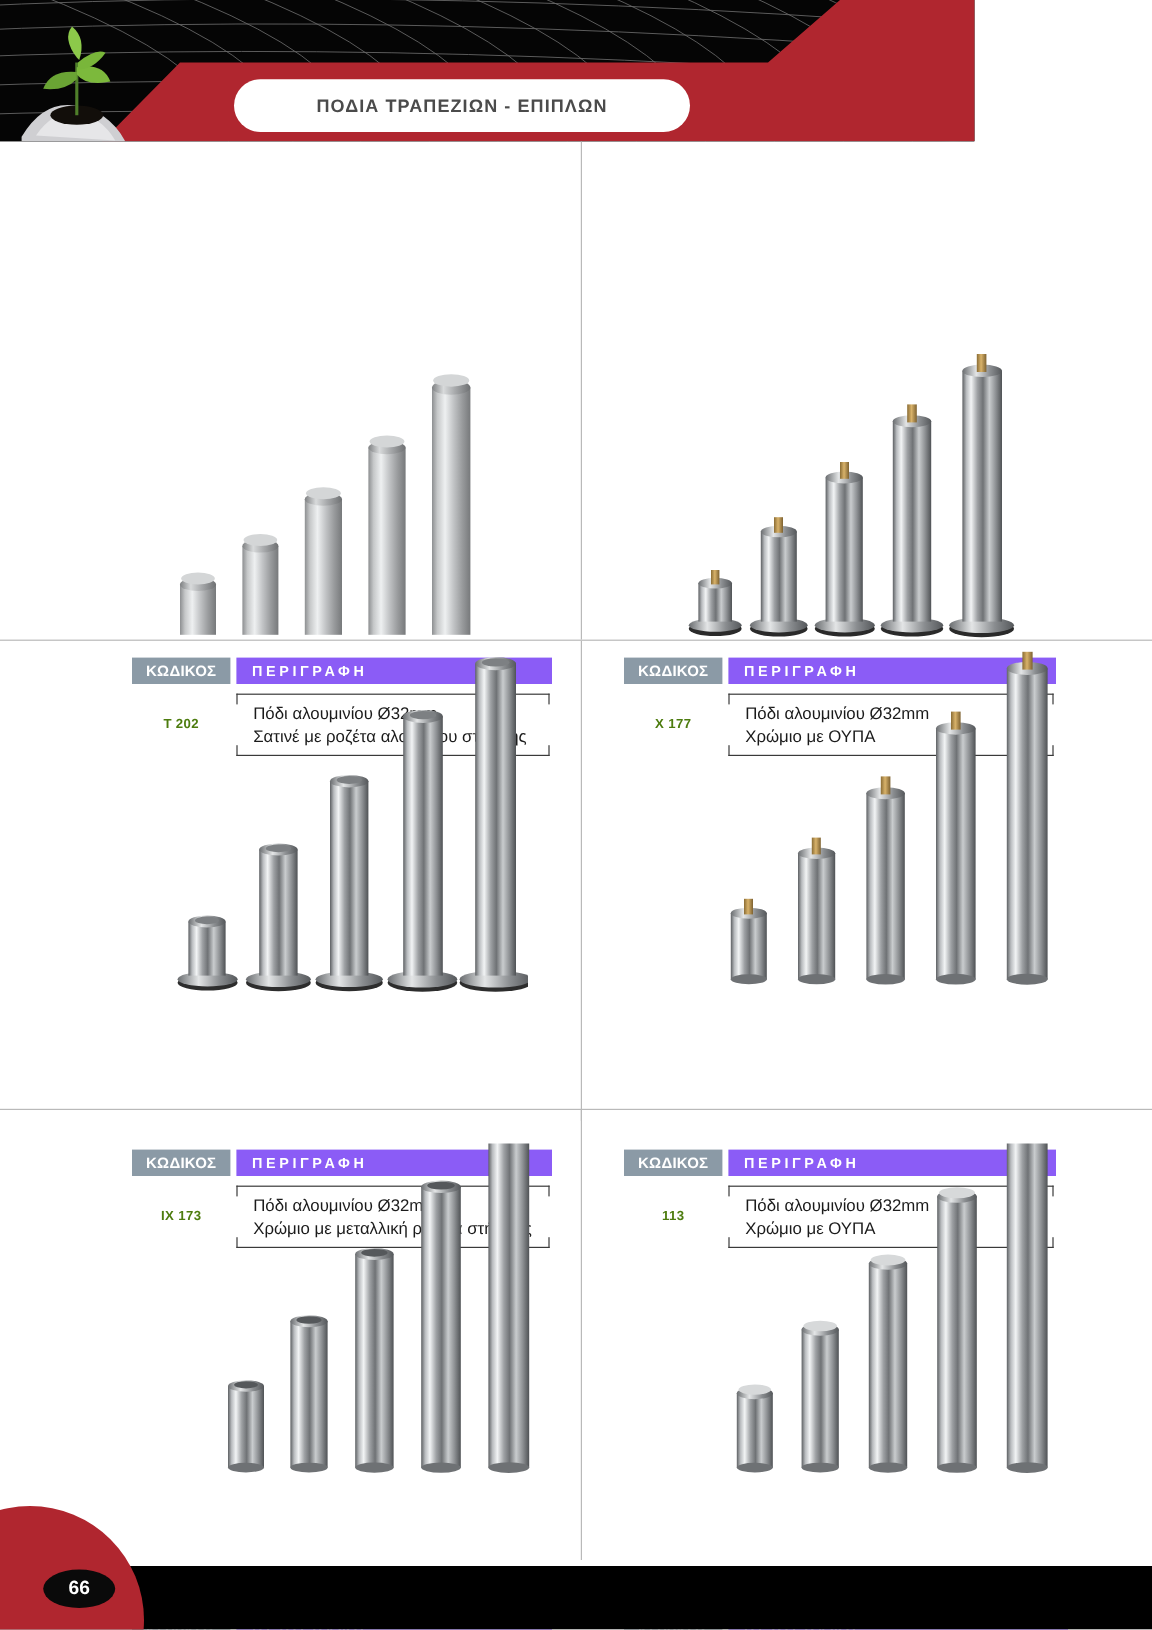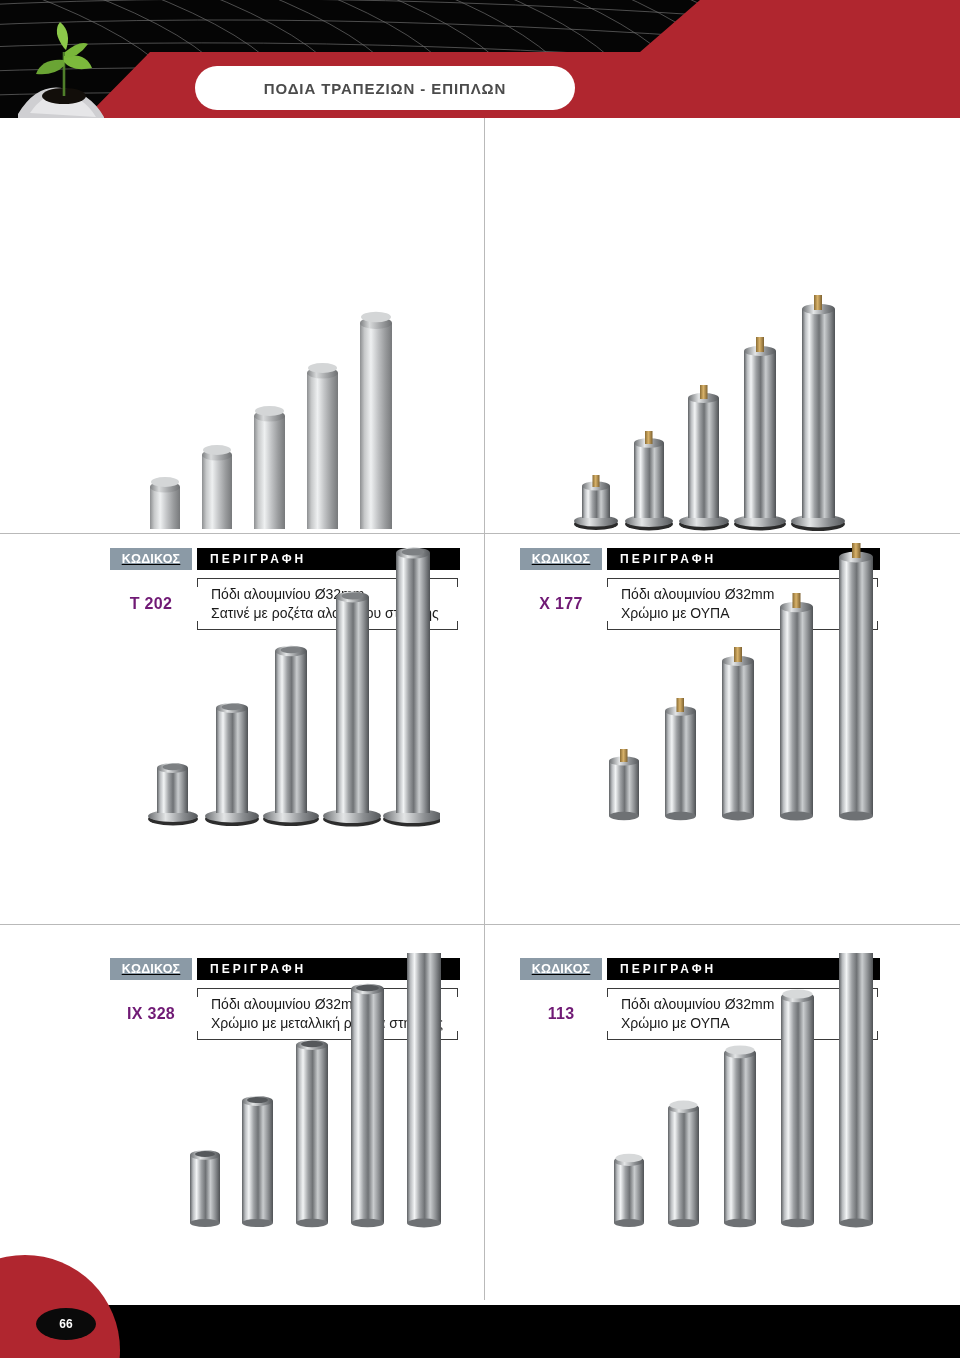--- a/index.html
+++ b/index.html
@@ -3,21 +3,21 @@
 <meta charset="utf-8">
 <title>ΠΟΔΙΑ ΤΡΑΠΕΖΙΩΝ - ΕΠΙΠΛΩΝ</title>
 <style>
   html,body{margin:0;padding:0;background:#ffffff;}
   body{
     width:960px;height:1358px;position:relative;overflow:hidden;
     font-family:"Liberation Sans","DejaVu Sans",sans-serif;
   }
 
   
-  .banner{position:absolute;left:0;top:0;width:960px;height:118px;overflow:hidden;background:#000;}
+  .banner{position:absolute;left:0;top:0;width:812px;height:118px;overflow:hidden;background:#000;}
   .banner-mesh{position:absolute;inset:0;background:#050505;}
   .banner-mesh svg{position:absolute;left:0;top:0;}
   .banner-red{
     position:absolute;left:0;top:0;width:960px;height:118px;
   }
   .plant{position:absolute;left:8px;top:18px;width:120px;height:100px;}
 
   .title-pill{
     position:absolute;left:195px;top:66px;width:380px;height:44px;
     background:#ffffff;border-radius:22px;
@@ -35,35 +35,35 @@
   
   .vline{position:absolute;top:0;width:1px;background:#b9b9b9;}
   .hline{position:absolute;left:0;width:960px;height:1px;background:#b9b9b9;}
 
   
   .photo{position:absolute;}
   .photo svg{display:block;}
 
   
   .spec{position:absolute;}
-  .spec-head{display:flex;align-items:stretch;height:22px;text-decoration:underline;}
+  .spec-head{display:flex;align-items:stretch;height:22px;}
   .hd-code{
     width:82px;background:#8b9aa6;color:#ffffff;
     font-size:12.5px;font-weight:bold;letter-spacing:.2px;
     display:flex;align-items:center;justify-content:center;
   }
   .hd-desc{
-    flex:1;margin-left:5px;background:#000000;color:#ffffff;
+    flex:1;margin-left:5px;background:#8b5cf6;color:#ffffff;
     font-size:12px;font-weight:bold;letter-spacing:3px;
     display:flex;align-items:center;padding-left:13px;
   }
   .spec-body{display:flex;align-items:stretch;margin-top:8px;}
   .bd-code{
     width:82px;display:flex;align-items:center;justify-content:center;
-    font-size:16px;font-weight:bold;color:#701a75;letter-spacing:.3px;
+    font-size:11px;font-weight:bold;color:#4d7c0f;letter-spacing:.3px;
   }
   .bd-desc{
     flex:1;margin-left:5px;position:relative;padding:7px 10px 7px 14px;
   }
   .bd-desc .rule{position:absolute;left:0;right:2px;height:1px;background:#3a3a3a;}
   .bd-desc .rule.top{top:0;}
   .bd-desc .rule.bot{bottom:0;}
   .bd-desc .tick{position:absolute;width:1px;height:9px;background:#3a3a3a;}
   .bd-desc .tick.tl{left:0;top:0;}
   .bd-desc .tick.tr{right:2px;top:0;}
@@ -76,21 +76,21 @@
   
   .footer{position:absolute;left:0;top:1305px;width:960px;height:53px;background:#000;}
   .footer-red{
     position:absolute;left:-70px;top:1255px;width:190px;height:190px;
     background:#b0262f;border-radius:50%;
   }
   .pagenum{
     position:absolute;left:36px;top:1308px;width:60px;height:32px;
     background:#0a0a0a;border-radius:50%;
     display:flex;align-items:center;justify-content:center;
-    color:#ffffff;font-size:12px;font-weight:bold;
+    color:#ffffff;font-size:16px;font-weight:bold;
   }
   .footer-white{position:absolute;left:128px;top:1300px;width:832px;height:5px;background:#fff;}
 </style>
 </head>
 <body>
 
 <div class="banner">
   <div class="banner-mesh">
     <svg width="960" height="118" viewBox="0 0 960 118" aria-hidden="true">
       <defs>
@@ -340,21 +340,21 @@
       </g>
     </svg>
   </div>
 
   <div class="spec" style="left:110px;top:840px;width:350px;">
     <div class="spec-head">
       <div class="hd-code">ΚΩΔΙΚΟΣ</div>
       <div class="hd-desc">ΠΕΡΙΓΡΑΦΗ</div>
     </div>
     <div class="spec-body">
-      <div class="bd-code">ΙΧ 328</div>
+      <div class="bd-code">ΙΧ 173</div>
       <div class="bd-desc">
         <div class="rule top"></div>
           <div class="rule bot"></div>
         <div class="tick tl"></div>
           <div class="tick tr"></div>
         <div class="tick bl"></div>
           <div class="tick br"></div>
         <div class="ln">Πόδι αλουμινίου Ø32mm</div>
         <div class="ln">Χρώμιο με μεταλλική ροζετα στήριξης</div>
       </div>

